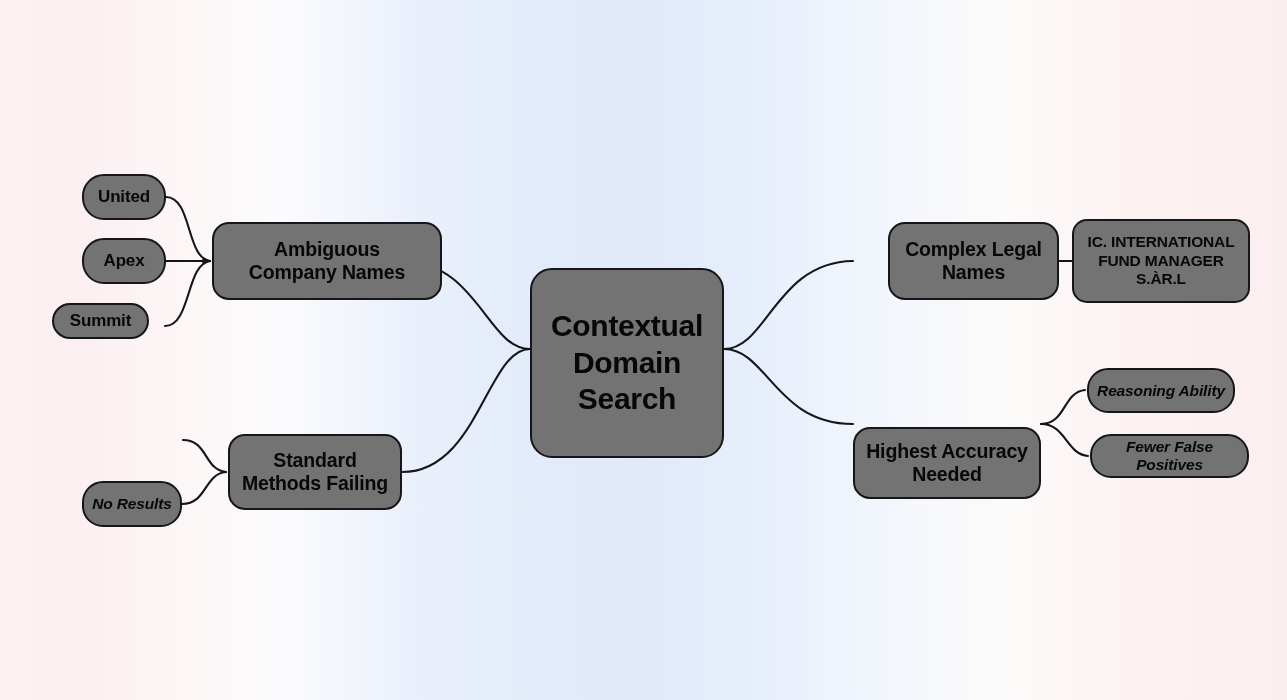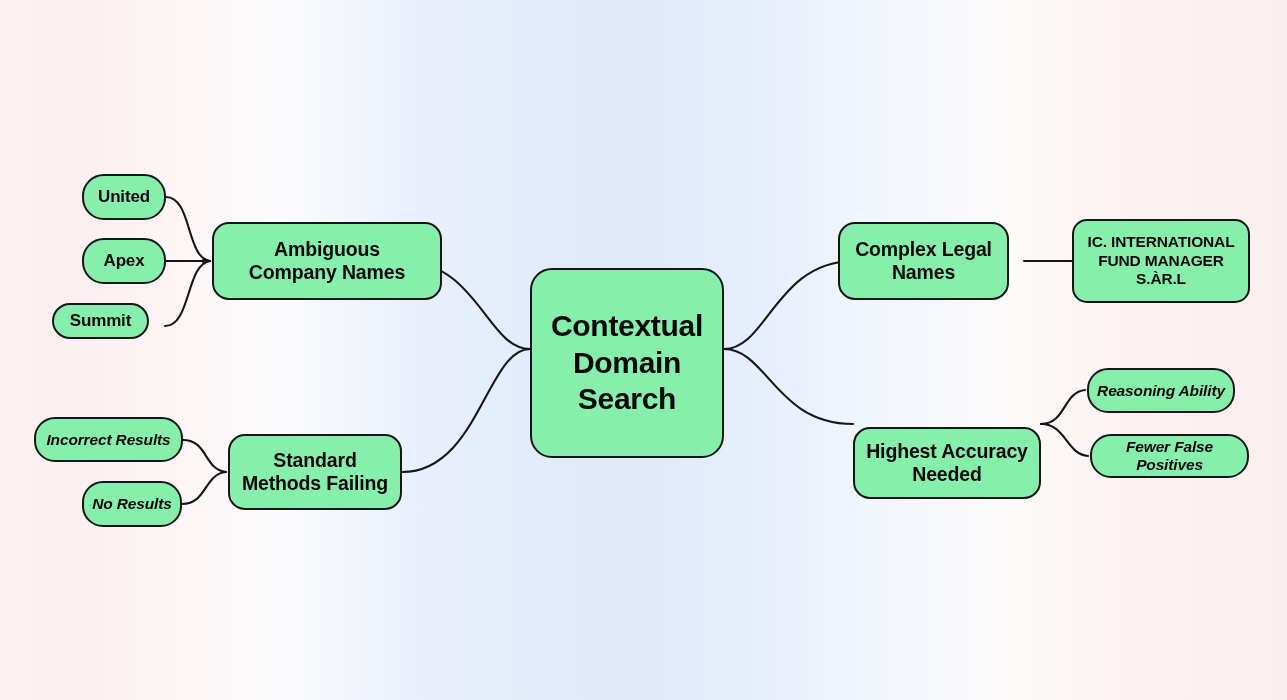--- a/index.html
+++ b/index.html
@@ -33,21 +33,21 @@
   svg#edges {
     position: absolute;
     left: 0;
     top: 0;
     width: 1287px;
     height: 700px;
   }
   .node {
     position: absolute;
     box-sizing: border-box;
-    background: #86efac;
+    background: #737373;
     border: 2.2px solid #16161a;
     display: flex;
     align-items: center;
     justify-content: center;
     text-align: center;
     color: #07070a;
     font-weight: bold;
     line-height: 1.16;
     letter-spacing: -0.15px;
     white-space: pre-line;
@@ -119,25 +119,24 @@
 
   <div class="node leaf" style="left:82px; top:174px; width:84px; height:46px;">United</div>
 
   <div class="node leaf" style="left:82px; top:238px; width:84px; height:46px;">Apex</div>
 
   <div class="node leaf" style="left:52px; top:303px; width:97px; height:36px;">Summit</div>
 
   <div class="node branch" style="left:228px; top:434px; width:174px; height:76px;">Standard
 Methods Failing</div>
 
-  <div class="node leaf-sm" style="left:34px; top:417px; width:149px; height:45px;">Incorrect Results</div>
 
   <div class="node leaf-sm" style="left:82px; top:481px; width:100px; height:46px;">No Results</div>
 
-  <div class="node branch" style="left:838px; top:222px; width:171px; height:78px;">Complex Legal
+  <div class="node branch" style="left:888px; top:222px; width:171px; height:78px;">Complex Legal
 Names</div>
 
   <div class="node leaf-multi" style="left:1072px; top:219px; width:178px; height:84px;">IC. INTERNATIONAL
 FUND MANAGER
 S.ÀR.L</div>
 
   <div class="node branch" style="left:853px; top:388px; width:188px; height:72px;margin-top:39px;">Highest Accuracy
 Needed</div>
 
   <div class="node leaf-sm" style="left:1087px; top:368px; width:148px; height:45px;">Reasoning Ability</div>

